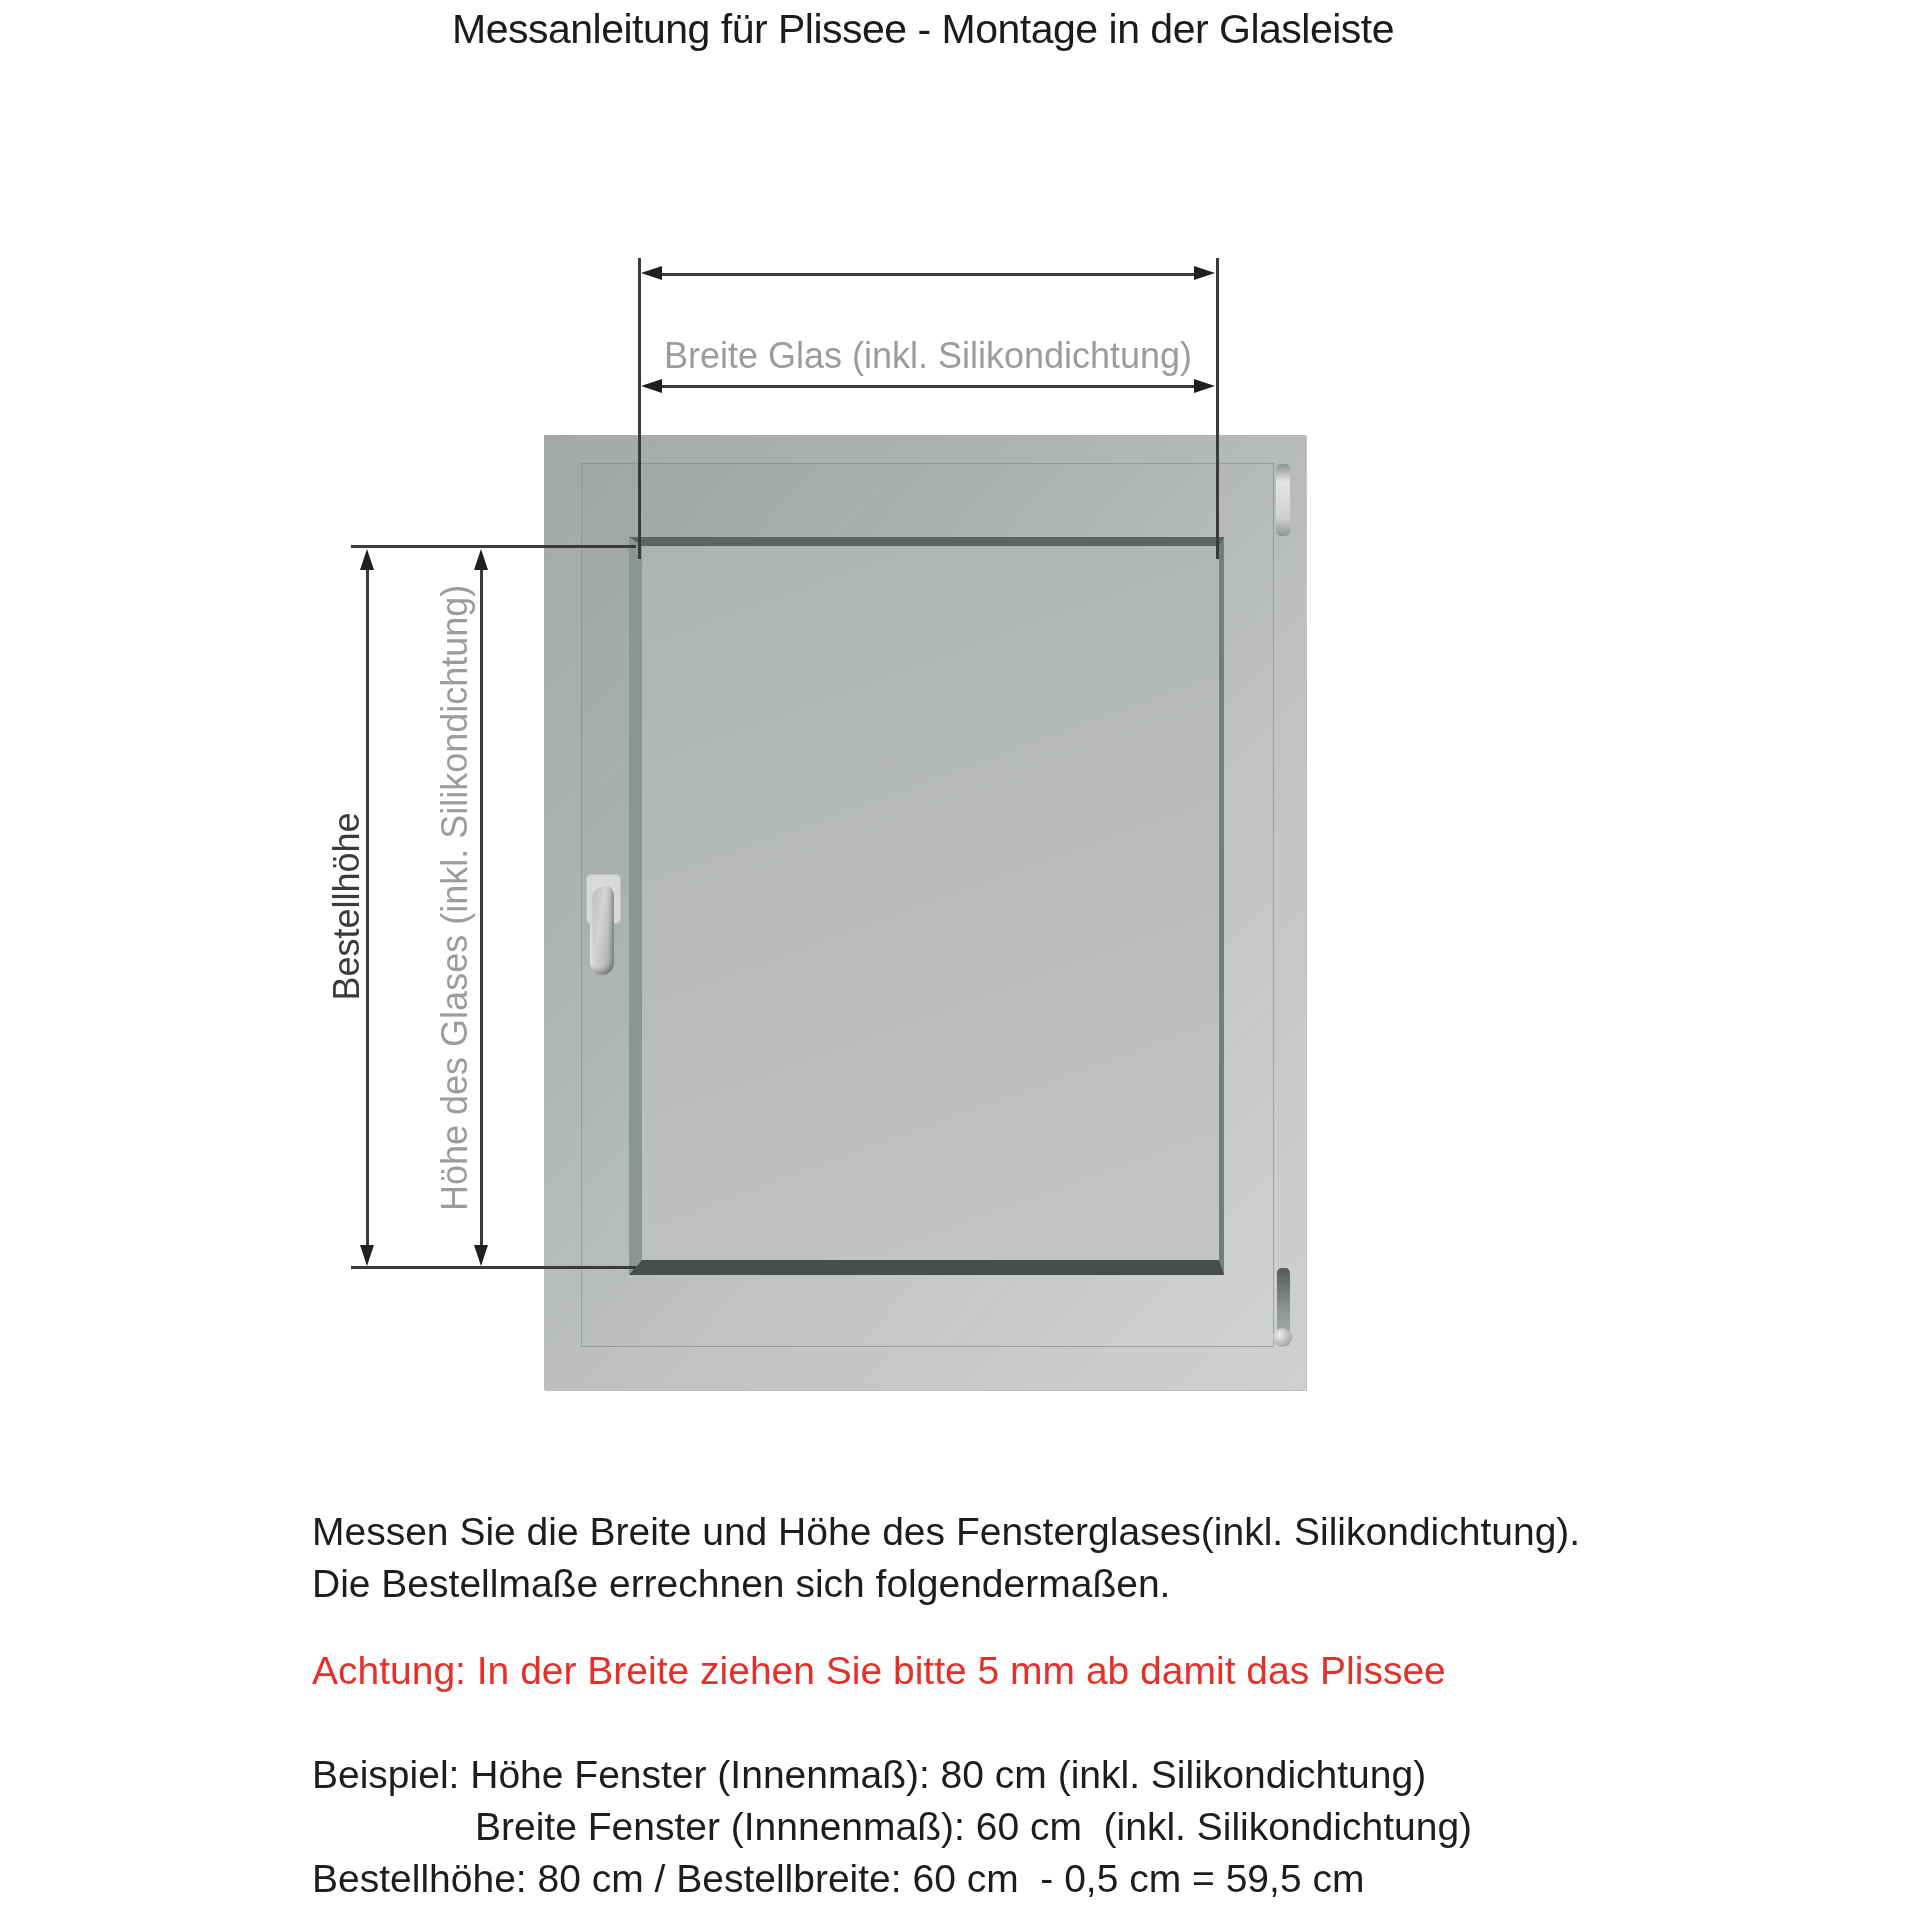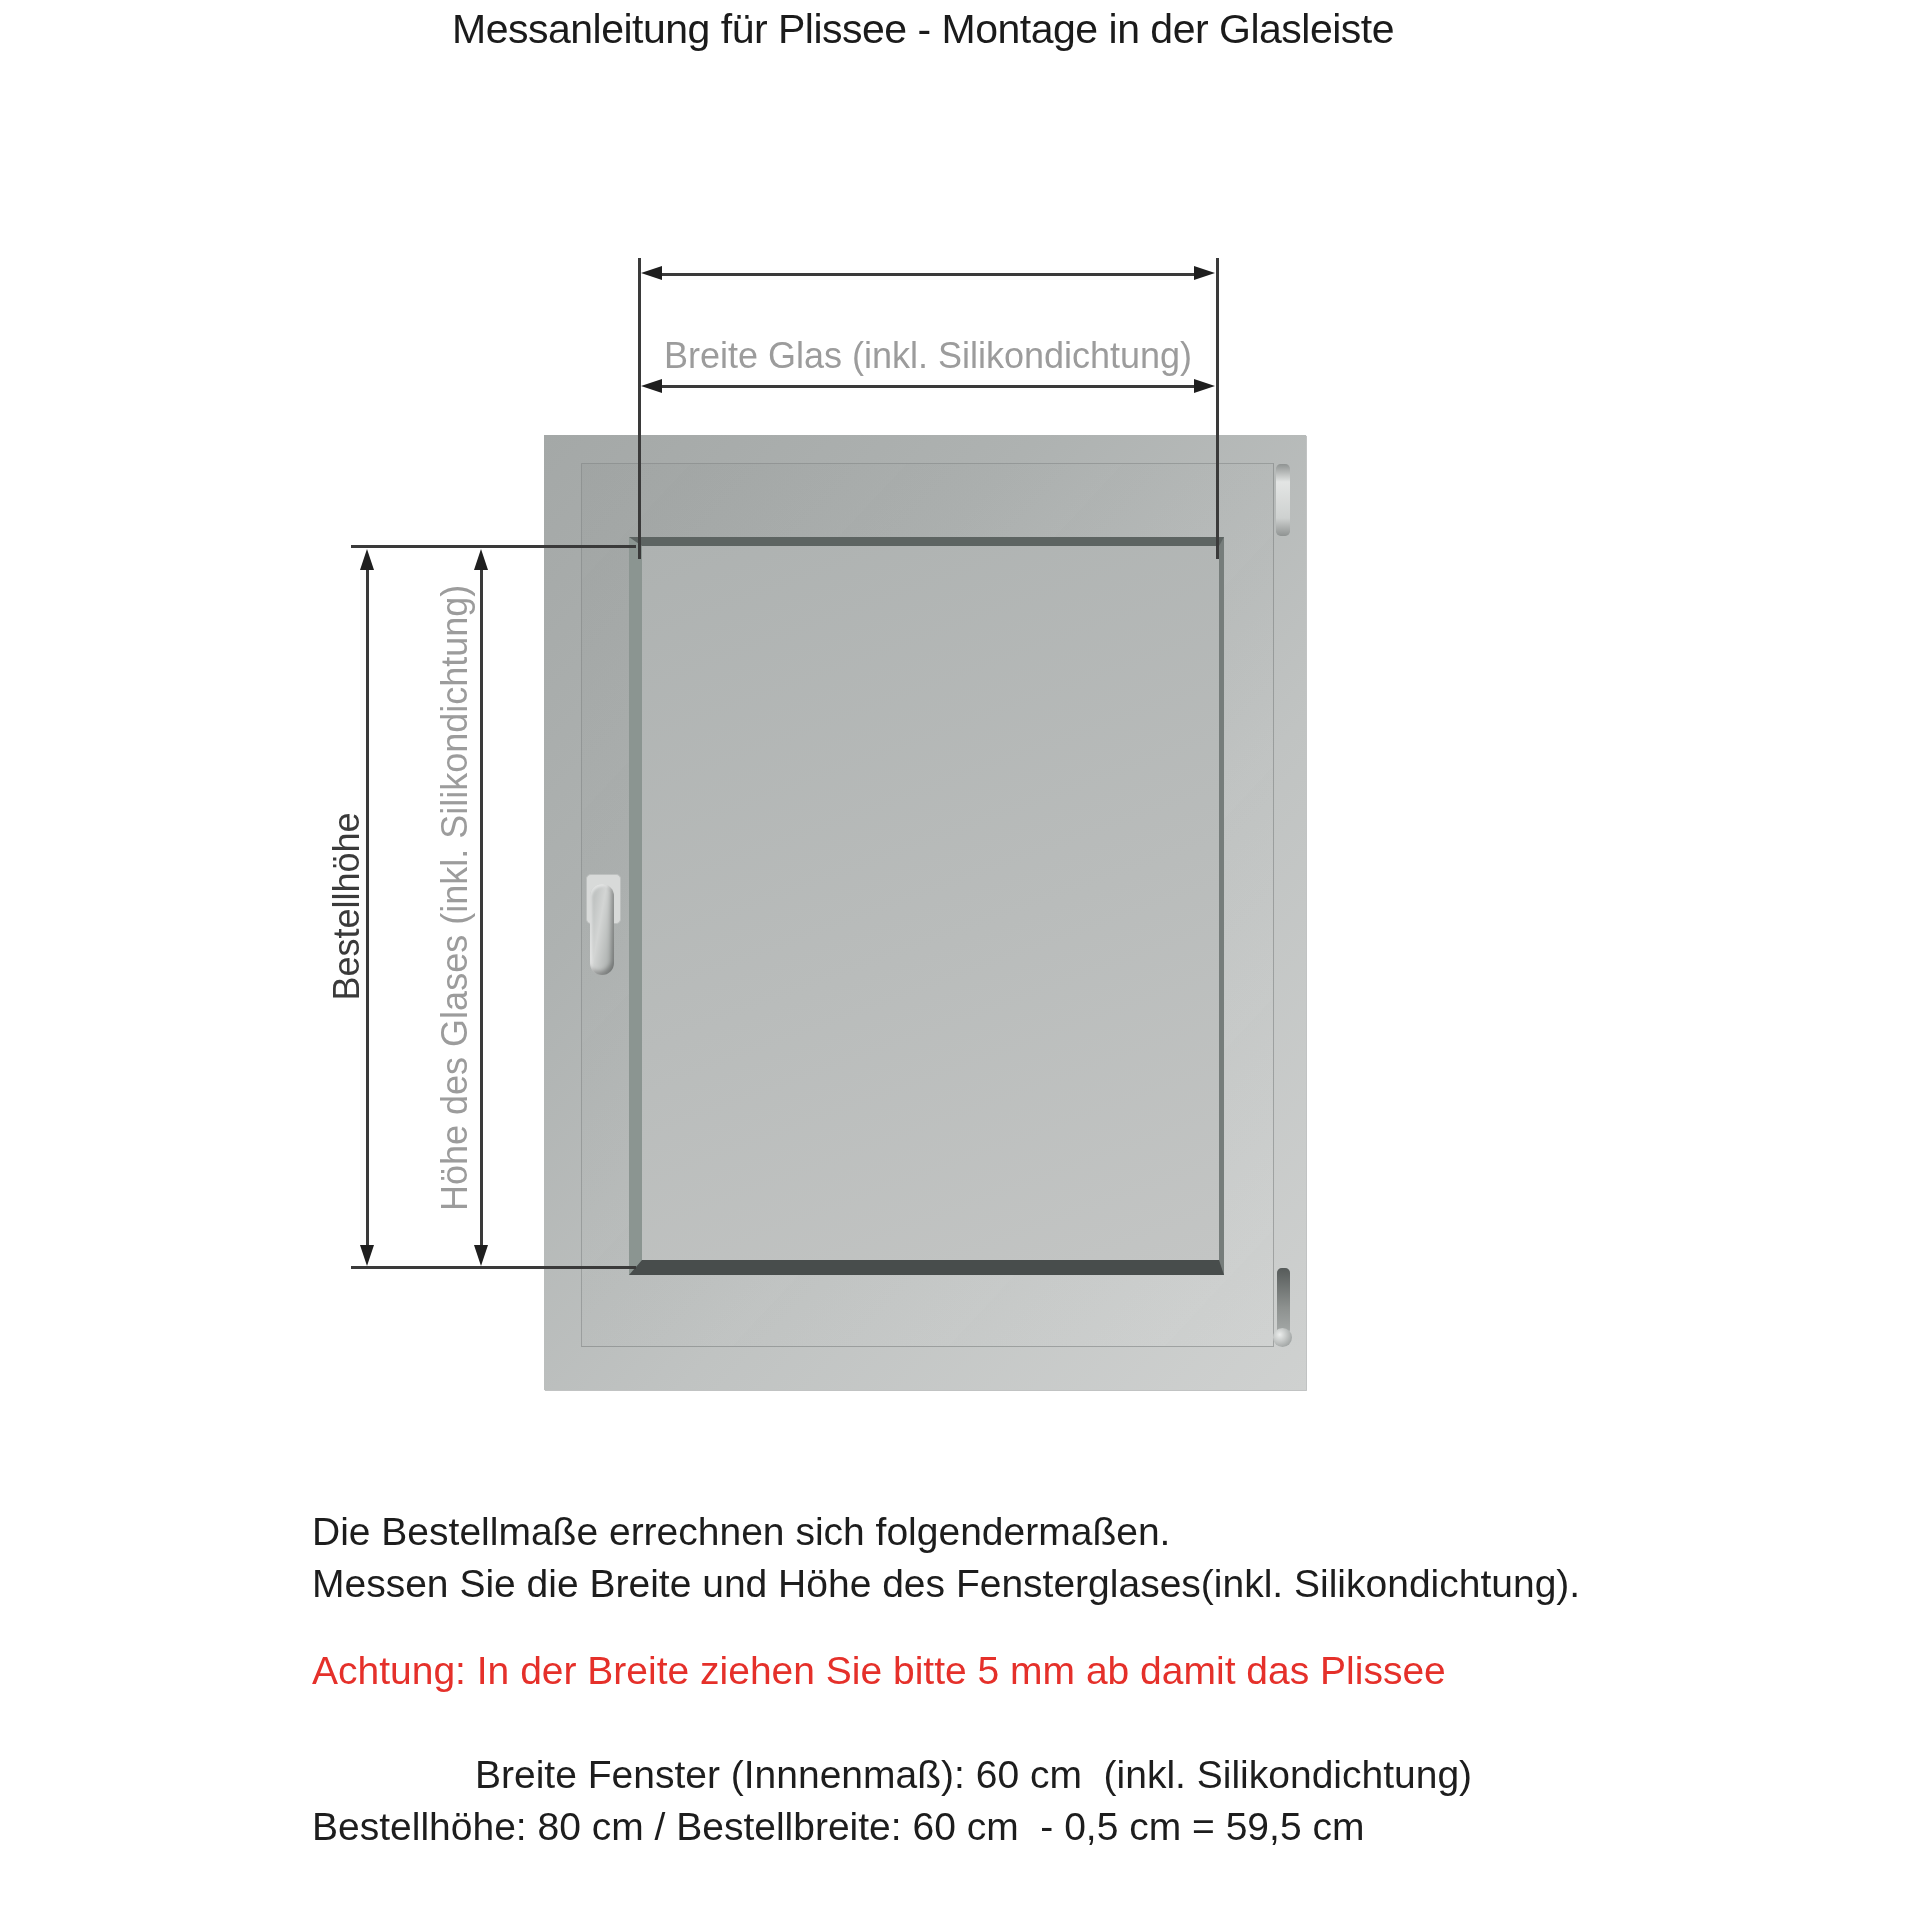--- a/index.html
+++ b/index.html
@@ -133,22 +133,23 @@
   <div class="ah ah-up" style="left:360px; top:549px;"></div>
   <div class="ah ah-down" style="left:360px; top:1245px;"></div>
   <div class="dim-label-v lbl-dark" style="width:282px; left:205px; top:884px;">Bestellhöhe</div>
 
   <div class="dim-line v-line" style="left:480px; top:567px; height:684px;"></div>
   <div class="ah ah-up" style="left:474px; top:549px;"></div>
   <div class="ah ah-down" style="left:474px; top:1245px;"></div>
   <div class="dim-label-v lbl-gray" style="width:603px; left:153px; top:887px;">Höhe des Glases (inkl. Silikondichtung)</div>
 
   <div class="text-block">
+    <div class="text-line">Messen Sie die Breite und Höhe des Fensterglases(inkl. Silikondichtung).</div>
     <div class="text-line">Die Bestellmaße errechnen sich folgendermaßen.</div>
-    <div class="text-line">Messen Sie die Breite und Höhe des Fensterglases(inkl. Silikondichtung).</div>
     <div class="text-line warning">Achtung: In der Breite ziehen Sie bitte 5 mm ab damit das Plissee</div>
     <div class="spacer-line"></div>
+    <div class="text-line">Beispiel: Höhe Fenster (Innenmaß): 80 cm (inkl. Silikondichtung)</div>
     <div class="text-line indented">Breite Fenster (Innnenmaß): 60 cm  (inkl. Silikondichtung)</div>
     <div class="text-line">Bestellhöhe: 80 cm / Bestellbreite: 60 cm  - 0,5 cm = 59,5 cm</div>
   </div>
 
 </div>
 
 
 </body></html>

